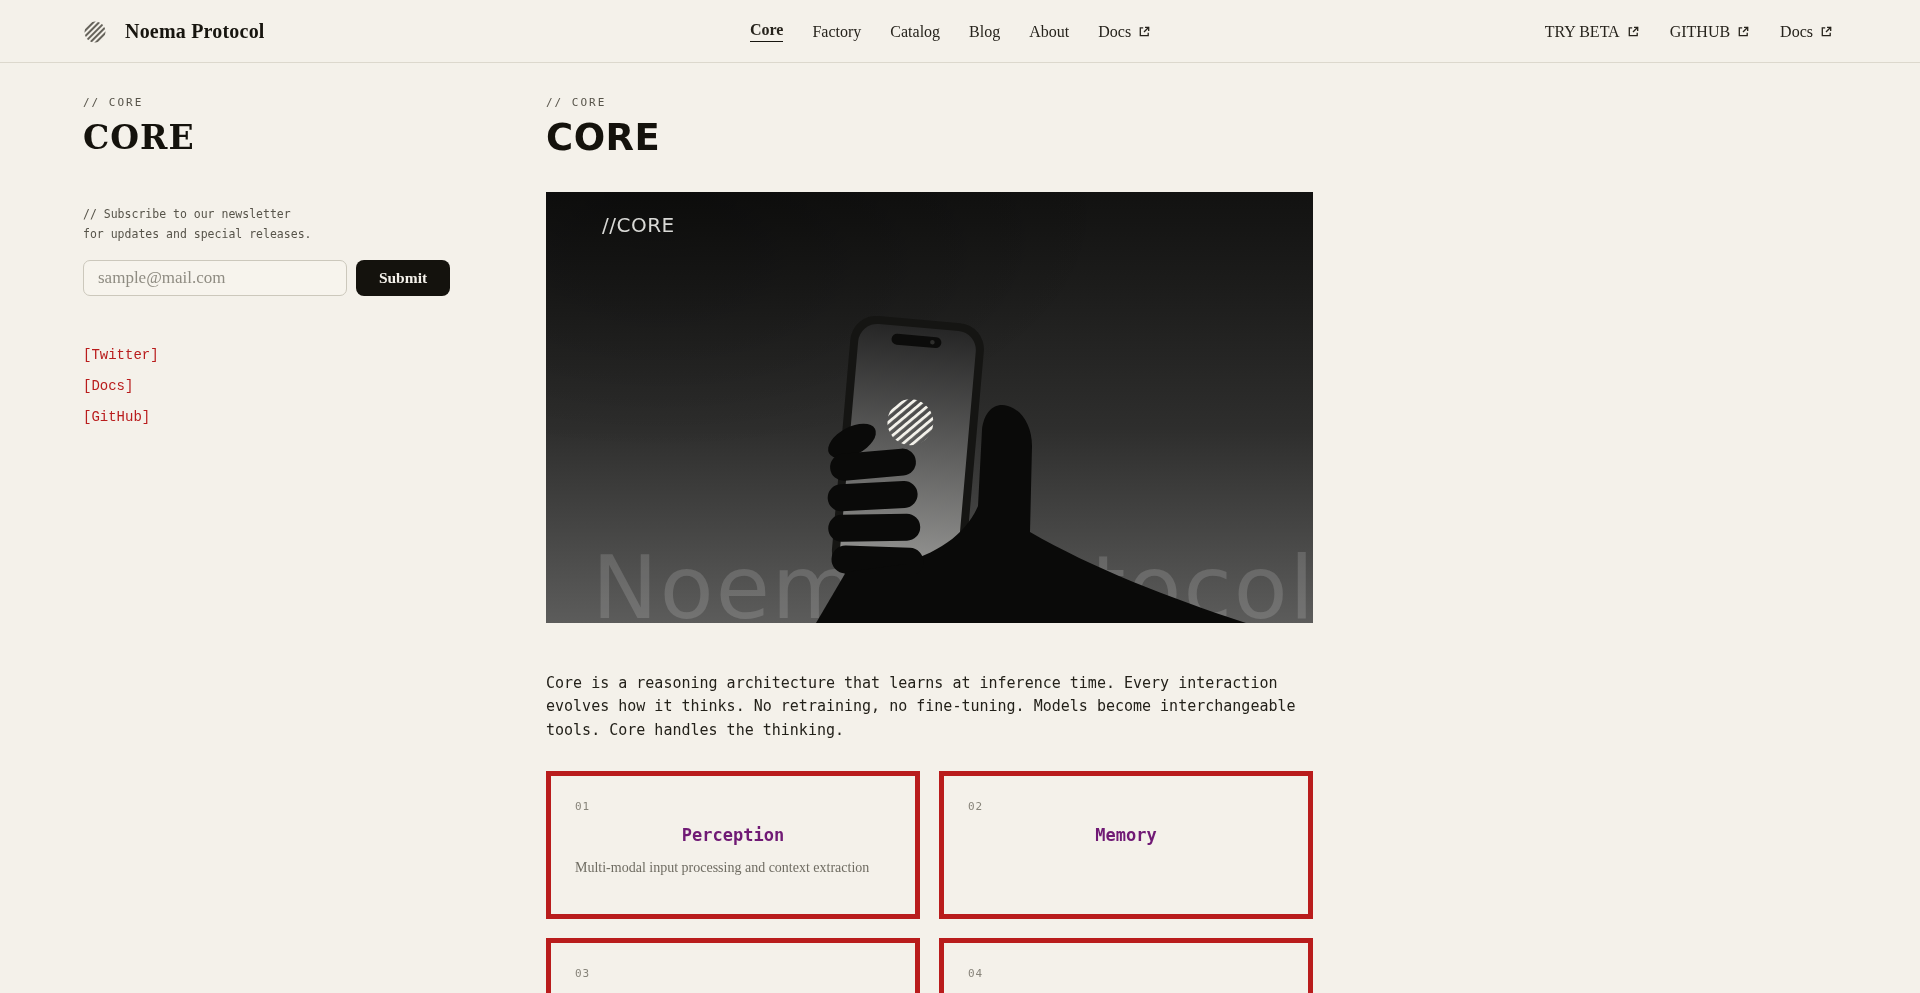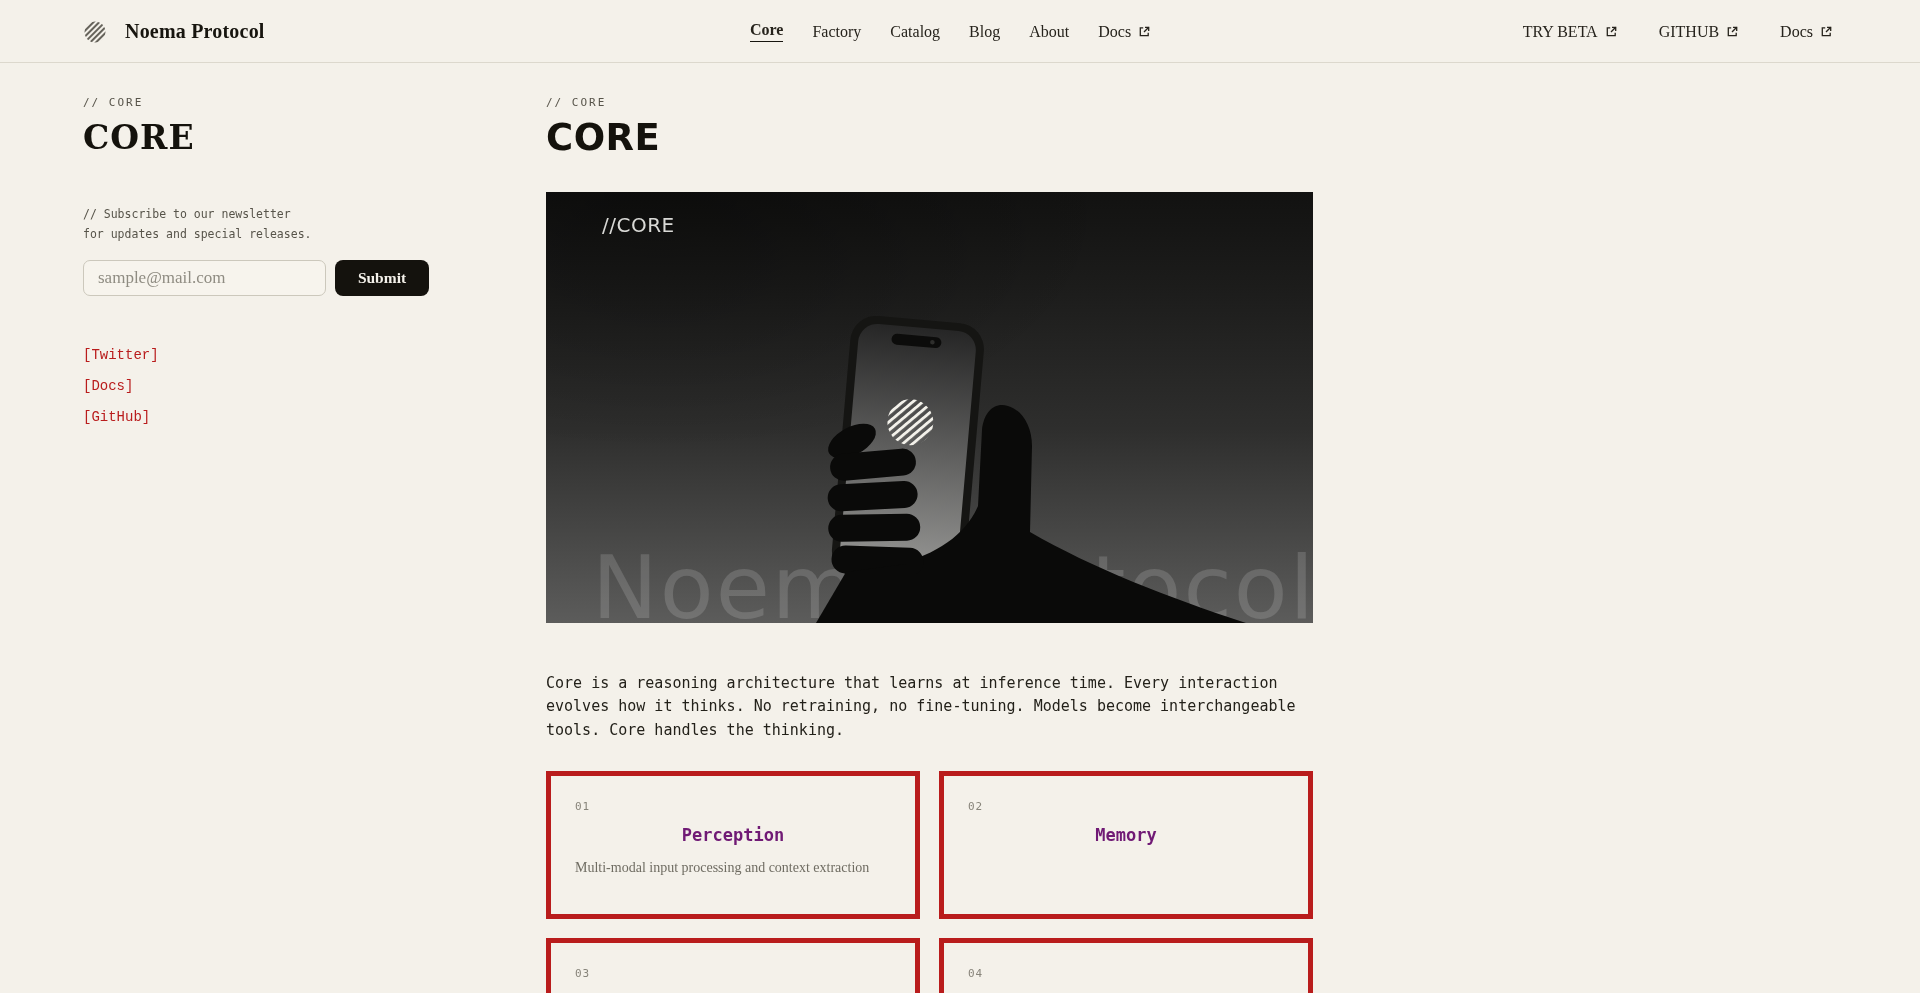--- a/index.html
+++ b/index.html
@@ -34,21 +34,21 @@
     font-size:16px; color:#26231c; text-decoration:none; cursor:pointer;
     display:flex; align-items:center; gap:7px; white-space:nowrap;
   }
   .nav-link.active {
     font-weight:700;
     border-bottom:1.5px solid #17150f;
     padding-bottom:2px;
   }
   .nav-actions {
     position:absolute; right:87px; top:0; height:63px;
-    display:flex; align-items:center; gap:41px;
+    display:flex; align-items:center; gap:30px;
   }
   .ext-ic { width:13px; height:13px; display:inline-block; color:#26231c; }
 
   
   .sidebar { position:absolute; left:83px; top:96px; width:380px; }
   .eyebrow {
     font-family:"DejaVu Sans Mono", monospace;
     font-size:11px; letter-spacing:2px; color:#57544a;
   }
   .side-title {
@@ -56,21 +56,21 @@
     font-family:"DejaVu Serif", serif;
     font-weight:700; font-size:33px; letter-spacing:1px; color:#14120c;
   }
   .newsletter-note {
     margin-top:47px; width:230px;
     font-family:"DejaVu Sans Mono", monospace;
     font-size:11.5px; line-height:20px; color:#57544a;
   }
   .subscribe { margin-top:16px; display:flex; align-items:center; }
   .email-input {
-    width:243px; height:36px;
+    width:264px; height:36px;
     background:#f7f4ed;
     border:1px solid #ccc8bc; border-radius:7px;
     padding:0 14px;
     font-family:"Liberation Serif", serif; font-size:17px; color:#3a372f;
     outline:none;
   }
   .email-input::placeholder { color:#8f8c82; }
   .submit-btn {
     margin-left:9px; width:94px; height:36px;
     background:#14120d; color:#f4f1ea;

